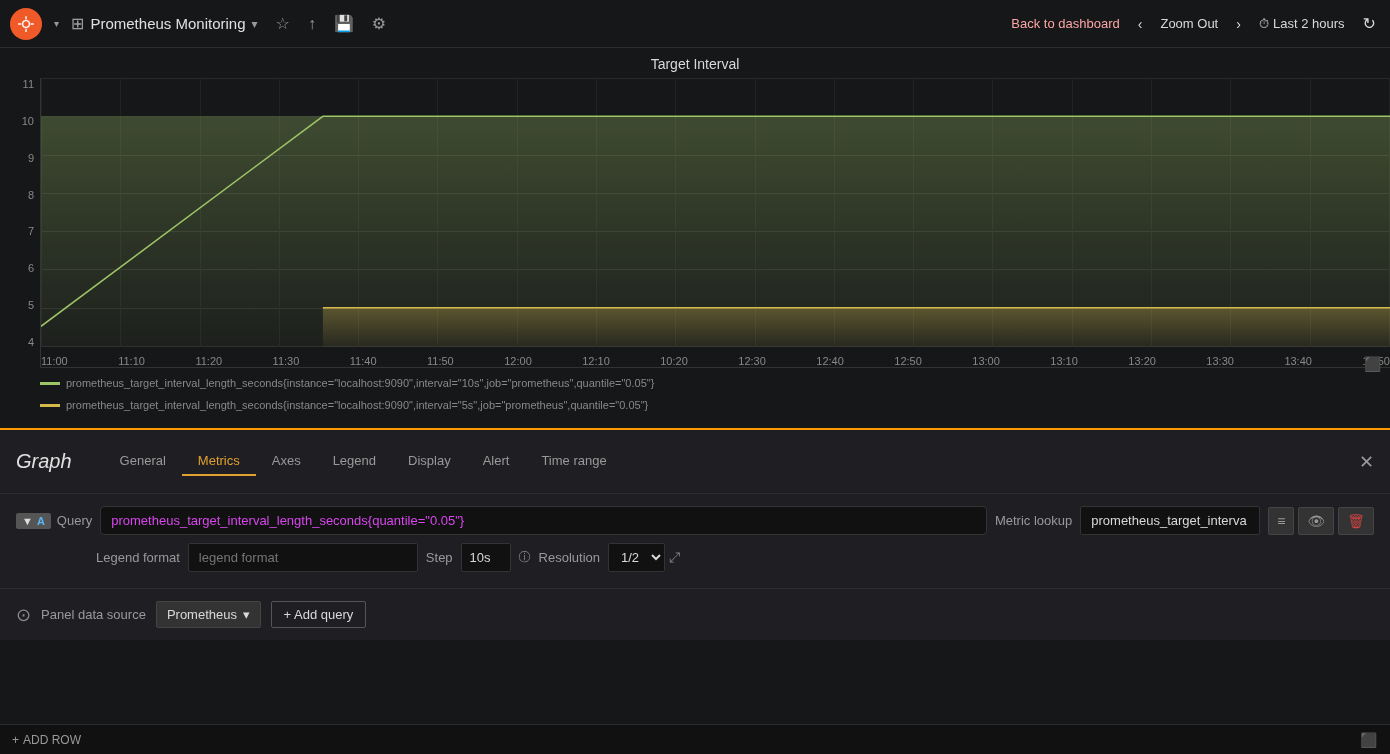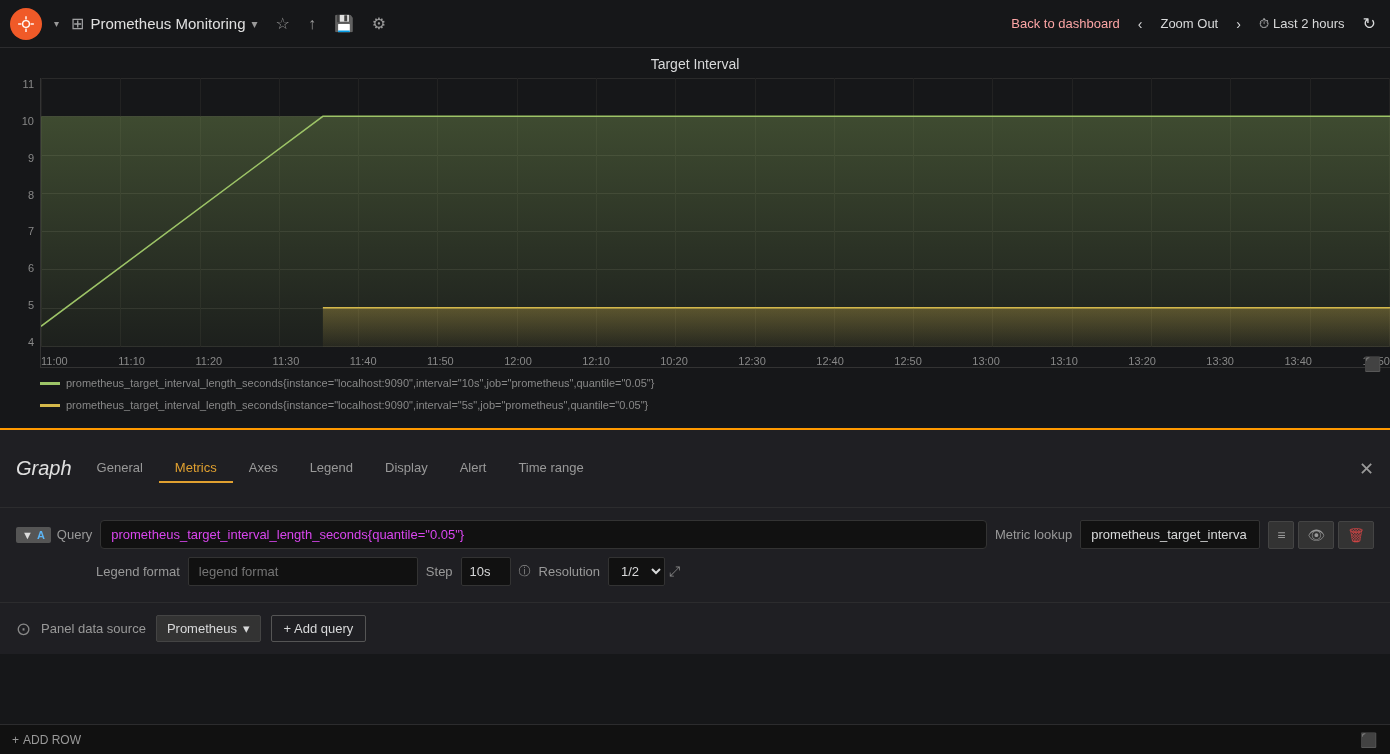--- a/index.html
+++ b/index.html
@@ -228,23 +228,23 @@
 
     
     .graph-edit {
       background: #1f1f23;
       border-top: 2px solid #ff9900;
       padding: 0;
     }
     .graph-edit-header {
       display: flex;
       align-items: center;
-      padding: 24px 16px;
+      padding: 17px 16px;
       border-bottom: 1px solid #2c2c2e;
-      gap: 1px;
+      gap: 24px;
     }
     .graph-label {
       font-style: italic;
       font-size: 20px;
       font-weight: 300;
       color: #e0e0e0;
       margin-right: 8px;
     }
     .tabs {
       display: flex;

